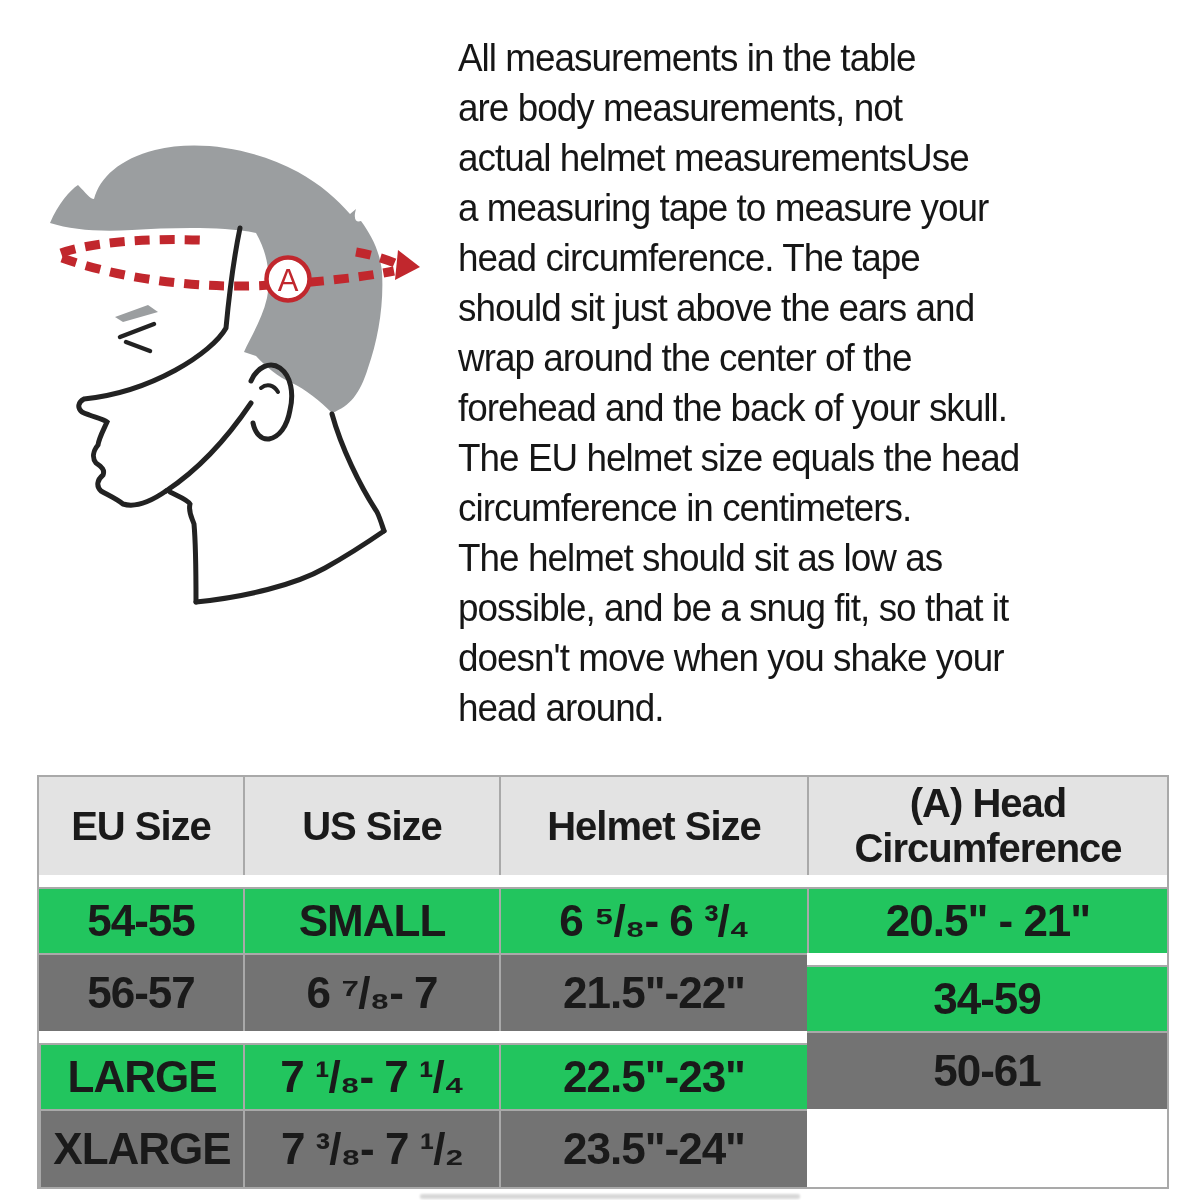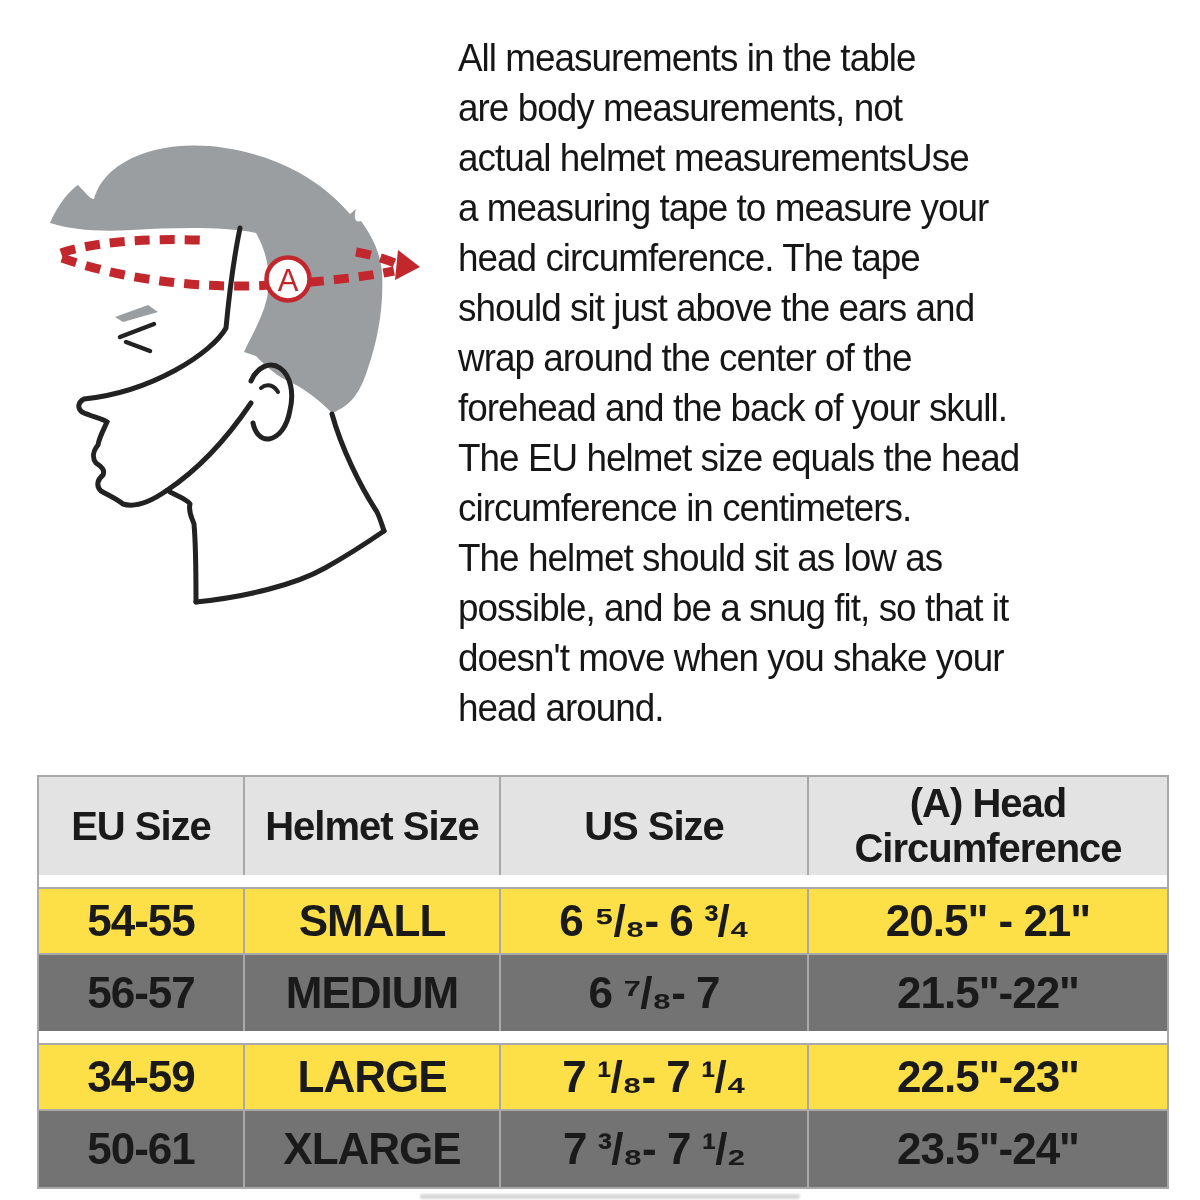--- a/index.html
+++ b/index.html
@@ -39,21 +39,21 @@
     border-left:2px solid #a9a9a9;
     border-top:2px solid #a9a9a9;
     padding:0 6px;
   }
   .cell.first-col { border-left:none; }
   .cell.header-row { border-top:none; }
   .header-row {
     background:#e3e3e3;
     font-size:40px; line-height:45px;
   }
-  .row-odd  { background:#fde047;margin-top:12px; }
+  .row-odd  { background:#22c55e;margin-top:12px; }
   .row-even { background:#737373; }
   .data-cell { font-size:44px; }
 
   
   .bottom-artifact {
     position:absolute; left:420px; top:1194px; width:380px; height:5px;
     background:#b7b7b7; opacity:.55; filter:blur(1px); border-radius:2px;
   }
 </style>
 </head>
@@ -137,31 +137,30 @@
   <div class="line">circumference in centimeters.</div>
   <div class="line">The helmet should sit as low as</div>
   <div class="line">possible, and be a snug fit, so that it</div>
   <div class="line">doesn't move when you shake your</div>
   <div class="line">head around.</div>
 </div>
 
 <div class="size-table">
 
   <div class="cell header-row first-col">EU Size</div>
+  <div class="cell header-row">US Size</div>
   <div class="cell header-row">Helmet Size</div>
-  <div class="cell header-row">US Size</div>
   <div class="cell header-row">(A) Head Circumference</div>
 
   <div class="cell data-cell row-odd first-col">54-55</div>
   <div class="cell data-cell row-odd">SMALL</div>
   <div class="cell data-cell row-odd">6 ⁵/₈- 6 ³/₄</div>
   <div class="cell data-cell row-odd">20.5" - 21"</div>
 
   <div class="cell data-cell row-even first-col">56-57</div>
-  <div class="cell data-cell row-even">MEDIUM</div>
   <div class="cell data-cell row-even">6 ⁷/₈- 7</div>
   <div class="cell data-cell row-even">21.5"-22"</div>
 
   <div class="cell data-cell row-odd first-col">34-59</div>
   <div class="cell data-cell row-odd">LARGE</div>
   <div class="cell data-cell row-odd">7 ¹/₈- 7 ¹/₄</div>
   <div class="cell data-cell row-odd">22.5"-23"</div>
 
   <div class="cell data-cell row-even first-col">50-61</div>
   <div class="cell data-cell row-even">XLARGE</div>

